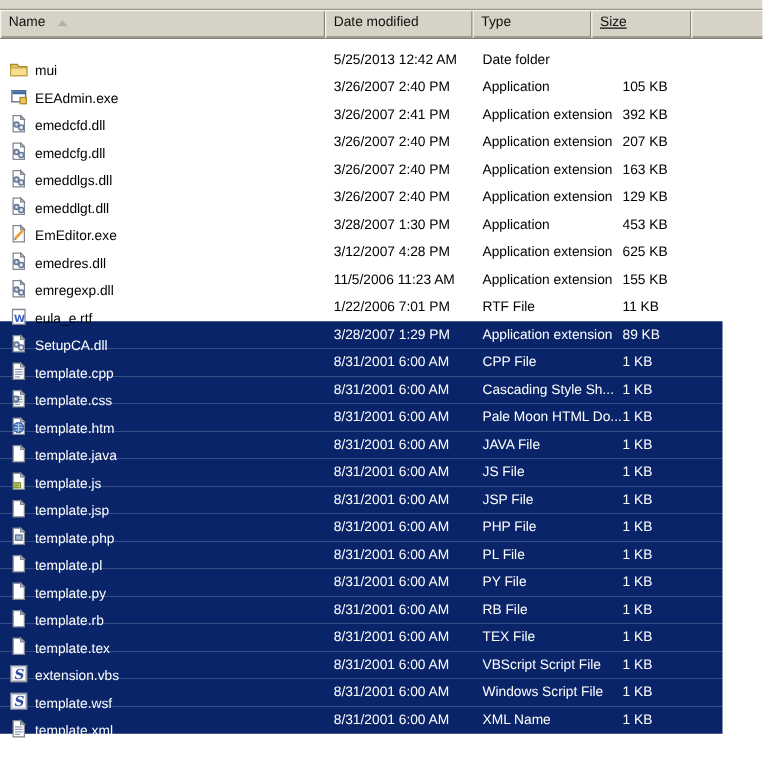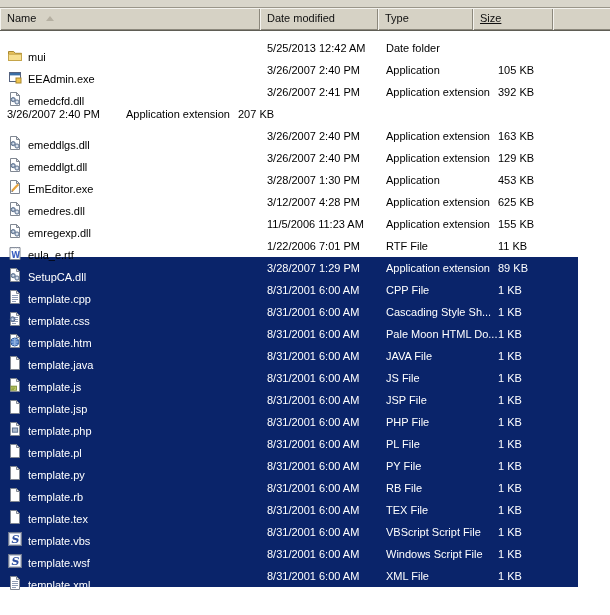--- a/index.html
+++ b/index.html
@@ -156,20 +156,26 @@
       <svg class="icon" viewBox="0 0 16 16">
           <use href="#sym-dll"></use>
         </svg>
       <span>emedcfd.dll</span>
     </span>
     <span class="cell c-date">3/26/2007 2:41 PM</span>
     <span class="cell c-type">Application extension</span>
     <span class="cell c-size">392 KB</span>
   </div>
     <div class="row">
+    <span class="cell c-name">
+      <svg class="icon" viewBox="0 0 16 16">
+          <use href="#sym-dll"></use>
+        </svg>
+      <span>emedcfg.dll</span>
+    </span>
     <span class="cell c-date">3/26/2007 2:40 PM</span>
     <span class="cell c-type">Application extension</span>
     <span class="cell c-size">207 KB</span>
   </div>
     <div class="row">
     <span class="cell c-name">
       <svg class="icon" viewBox="0 0 16 16">
           <use href="#sym-dll"></use>
         </svg>
       <span>emeddlgs.dll</span>
@@ -363,21 +369,21 @@
     </span>
     <span class="cell c-date">8/31/2001 6:00 AM</span>
     <span class="cell c-type">TEX File</span>
     <span class="cell c-size">1 KB</span>
   </div>
     <div class="row selected">
     <span class="cell c-name">
       <svg class="icon" viewBox="0 0 16 16">
           <use href="#sym-script"></use>
         </svg>
-      <span>template.vbs</span>
+      <span>extension.vbs</span>
     </span>
     <span class="cell c-date">8/31/2001 6:00 AM</span>
     <span class="cell c-type">VBScript Script File</span>
     <span class="cell c-size">1 KB</span>
   </div>
     <div class="row selected">
     <span class="cell c-name">
       <svg class="icon" viewBox="0 0 16 16">
           <use href="#sym-script"></use>
         </svg>
@@ -388,16 +394,16 @@
     <span class="cell c-size">1 KB</span>
   </div>
     <div class="row selected">
     <span class="cell c-name">
       <svg class="icon" viewBox="0 0 16 16">
           <use href="#sym-text"></use>
         </svg>
       <span>template.xml</span>
     </span>
     <span class="cell c-date">8/31/2001 6:00 AM</span>
-    <span class="cell c-type">XML File</span>
+    <span class="cell c-type">XML Name</span>
     <span class="cell c-size">1 KB</span>
   </div>
   </div>
 
 </body></html>

